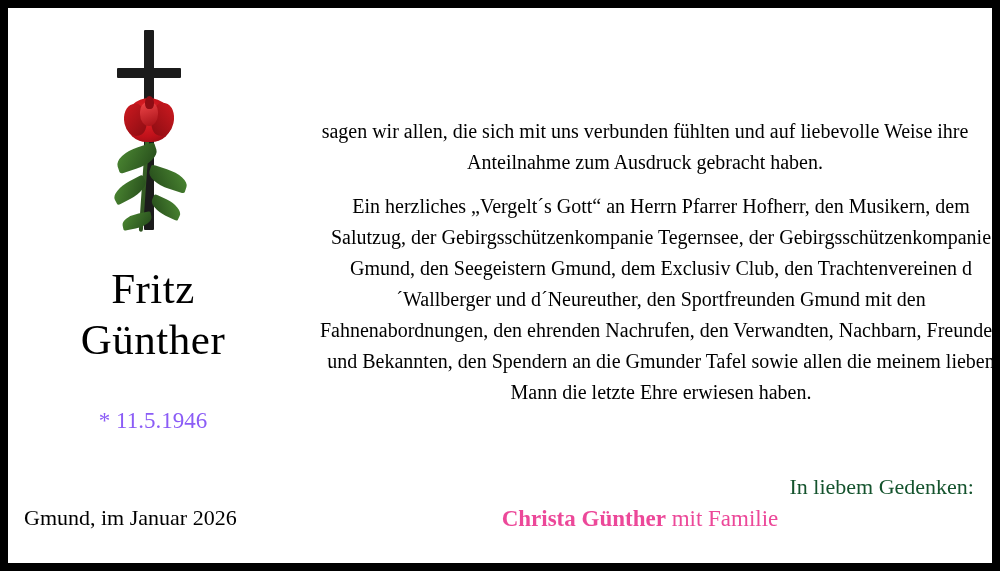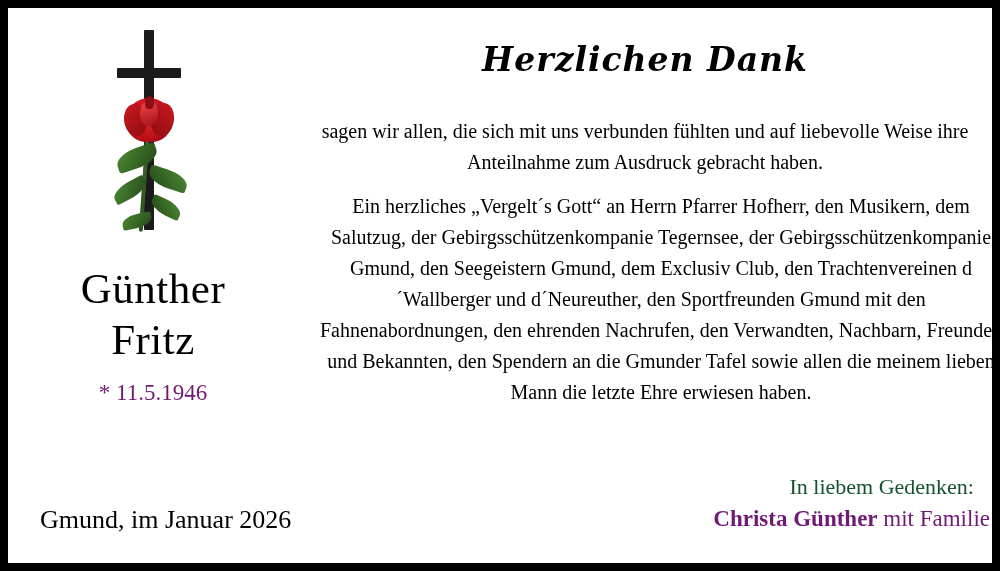--- a/index.html
+++ b/index.html
@@ -185,32 +185,32 @@
     width: 290px;
     text-align: center;
     font-size: 43px;
     line-height: 51px;
     color: #000000;
     letter-spacing: 0.5px;
   }
   .dates {
     position: absolute;
     left: 0;
-    top: 368px;
+    top: 396px;
     width: 290px;
     text-align: center;
     font-size: 23px;
     line-height: 33px;
-    color: #701a75;
+    color: #8b5cf6;
   }
   .place-date {
     position: absolute;
-    left: 32px;
+    left: 16px;
     top: 497px;
-    font-size: 26px;
+    font-size: 22px;
     color: #000000;
   }
 
   
   .right-col {
     position: absolute;
     left: 290px;
     top: 0;
     width: 694px;
     height: 555px;
@@ -249,26 +249,26 @@
     position: absolute;
     left: 0;
     top: 466px;
     width: 676px;
     text-align: right;
     font-size: 22px;
     color: #14532d;
   }
   .closing-signature {
     position: absolute;
-    left: 16px;
+    left: 4px;
     top: 498px;
     width: 676px;
-    text-align: right;
+    text-align: center;
     font-size: 23px;
-    color: #701a75;
+    color: #ec4899;
   }
   .closing-signature b {
     font-weight: bold;
   }
 </style>
 </head>
 <body>
 
 <div class="page">
   <div class="border-frame"></div>
@@ -288,33 +288,32 @@
         <div class="bloom">
           <div class="bloom-outer"></div>
           <div class="bloom-petal-l"></div>
           <div class="bloom-petal-r"></div>
           <div class="bloom-center"></div>
           <div class="bloom-tip"></div>
         </div>
       </div>
 
       <div class="deceased-name">
+        <div>Fritz</div>
         <div>Günther</div>
-        <div>Fritz</div>
       </div>
 
       <div class="dates">
         <div>* 11.5.1946</div>
       </div>
 
       <div class="place-date">Gmund, im Januar 2026</div>
     </div>
 
     <div class="right-col">
-      <div class="thanks-title">Herzlichen Dank</div>
 
       <div class="para para-1">sagen wir allen, die sich mit uns verbunden fühlten und auf liebevolle Weise ihre Anteilnahme zum Ausdruck gebracht haben.</div>
       <div class="para para-2">Ein herzliches „Vergelt´s Gott“ an Herrn Pfarrer Hofherr, den Musikern, dem Salutzug, der Gebirgsschützenkompanie Tegernsee, der Gebirgsschützenkompanie Gmund, den Seegeistern Gmund, dem Exclusiv Club, den Trachtenvereinen d´Wallberger und d´Neureuther, den Sportfreunden Gmund mit den Fahnenabordnungen, den ehrenden Nachrufen, den Verwandten, Nachbarn, Freunden und Bekannten, den Spendern an die Gmunder Tafel sowie allen die meinem lieben Mann die letzte Ehre erwiesen haben.</div>
 
       <div class="closing-label">In liebem Gedenken:</div>
       <div class="closing-signature"><b>Christa Günther</b><span> mit Familie</span></div>
     </div>
 
   </div>
 </div>

